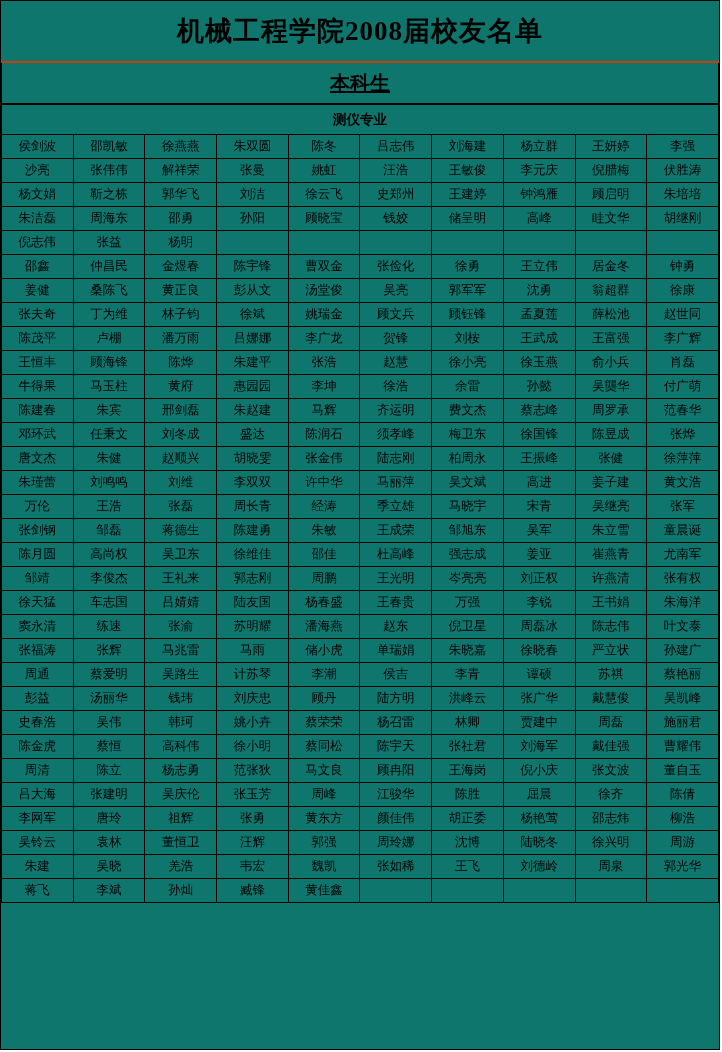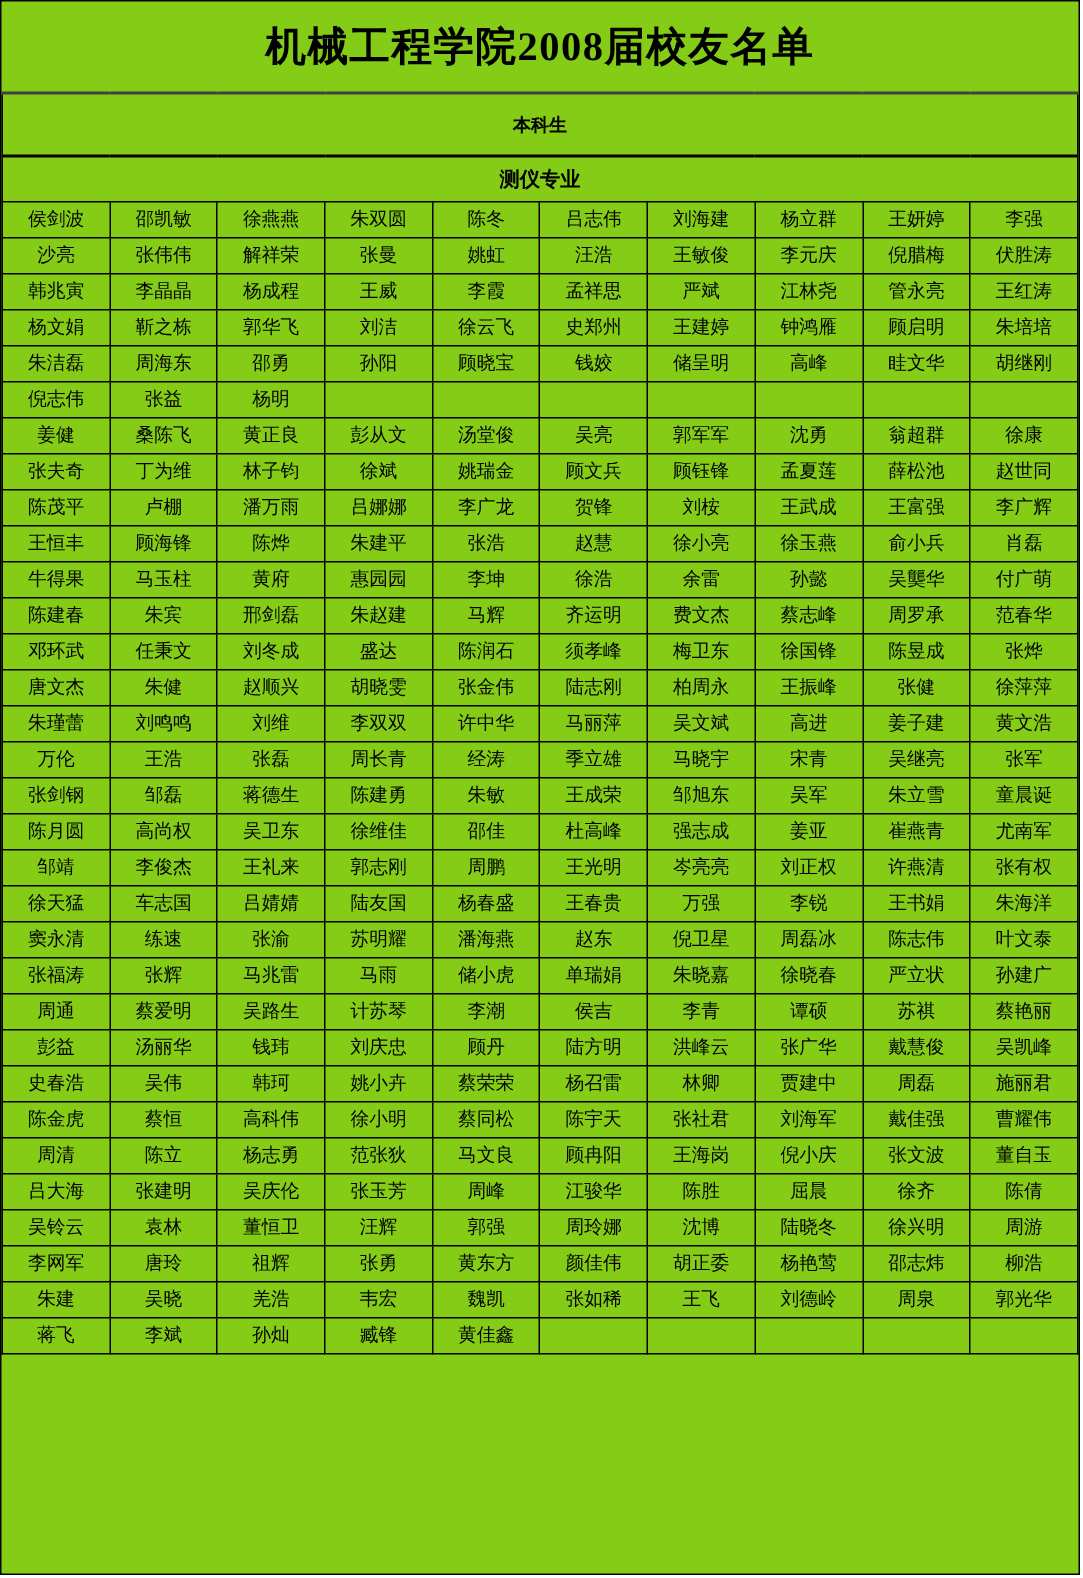--- a/index.html
+++ b/index.html
@@ -11,21 +11,21 @@
     width: 722px;
     height: 1052px;
     font-family: "Liberation Serif", "DejaVu Serif", serif;
     color: #000000;
   }
   .sheet {
     width: 720px;
     height: 1050px;
     border: 1px solid #000000;
     box-sizing: border-box;
-    background: #84cc16;
+    background: #0f766e;
   }
   .page-title {
     height: 60px;
     line-height: 60px;
     text-align: center;
     font-size: 27px;
     font-weight: bold;
     letter-spacing: 1px;
     overflow: hidden;
   }
@@ -38,25 +38,26 @@
     border: 1px solid #000000;
     text-align: center;
     vertical-align: middle;
     font-size: 12.5px;
     height: 23px;
     padding: 0 1px;
     overflow: hidden;
     white-space: nowrap;
   }
   tr.undergrad-row td {
-    font-size: 12px;
+    font-size: 20px;
     font-weight: bold;
     height: 40px;
-    border-top: 2px solid #404040;
+    border-top: 2px solid #c2410c;
     border-bottom: 2px solid #000000;
+    text-decoration: underline;
   }
   tr.group-header-row td {
     font-size: 13.5px;
     font-weight: bold;
     height: 29px;
     margin-left: 36px;
   }
 </style>
 </head>
 <body>
@@ -91,32 +92,20 @@
           <td>解祥荣</td>
           <td>张曼</td>
           <td>姚虹</td>
           <td>汪浩</td>
           <td>王敏俊</td>
           <td>李元庆</td>
           <td>倪腊梅</td>
           <td>伏胜涛</td>
         </tr>
         <tr>
-          <td>韩兆寅</td>
-          <td>李晶晶</td>
-          <td>杨成程</td>
-          <td>王威</td>
-          <td>李霞</td>
-          <td>孟祥思</td>
-          <td>严斌</td>
-          <td>江林尧</td>
-          <td>管永亮</td>
-          <td>王红涛</td>
-        </tr>
-        <tr>
           <td>杨文娟</td>
           <td>靳之栋</td>
           <td>郭华飞</td>
           <td>刘洁</td>
           <td>徐云飞</td>
           <td>史郑州</td>
           <td>王建婷</td>
           <td>钟鸿雁</td>
           <td>顾启明</td>
           <td>朱培培</td>
@@ -139,20 +128,32 @@
           <td>杨明</td>
           <td></td>
           <td></td>
           <td></td>
           <td></td>
           <td></td>
           <td></td>
           <td></td>
         </tr>
         <tr>
+          <td>邵鑫</td>
+          <td>仲昌民</td>
+          <td>金煜春</td>
+          <td>陈宇锋</td>
+          <td>曹双金</td>
+          <td>张俭化</td>
+          <td>徐勇</td>
+          <td>王立伟</td>
+          <td>居金冬</td>
+          <td>钟勇</td>
+        </tr>
+        <tr>
           <td>姜健</td>
           <td>桑陈飞</td>
           <td>黄正良</td>
           <td>彭从文</td>
           <td>汤堂俊</td>
           <td>吴亮</td>
           <td>郭军军</td>
           <td>沈勇</td>
           <td>翁超群</td>
           <td>徐康</td>
@@ -403,44 +404,44 @@
           <td>吴庆伦</td>
           <td>张玉芳</td>
           <td>周峰</td>
           <td>江骏华</td>
           <td>陈胜</td>
           <td>屈晨</td>
           <td>徐齐</td>
           <td>陈倩</td>
         </tr>
         <tr>
+          <td>李网军</td>
+          <td>唐玲</td>
+          <td>祖辉</td>
+          <td>张勇</td>
+          <td>黄东方</td>
+          <td>颜佳伟</td>
+          <td>胡正委</td>
+          <td>杨艳莺</td>
+          <td>邵志炜</td>
+          <td>柳浩</td>
+        </tr>
+        <tr>
           <td>吴铃云</td>
           <td>袁林</td>
           <td>董恒卫</td>
           <td>汪辉</td>
           <td>郭强</td>
           <td>周玲娜</td>
           <td>沈博</td>
           <td>陆晓冬</td>
           <td>徐兴明</td>
           <td>周游</td>
         </tr>
         <tr>
-          <td>李网军</td>
-          <td>唐玲</td>
-          <td>祖辉</td>
-          <td>张勇</td>
-          <td>黄东方</td>
-          <td>颜佳伟</td>
-          <td>胡正委</td>
-          <td>杨艳莺</td>
-          <td>邵志炜</td>
-          <td>柳浩</td>
-        </tr>
-        <tr>
           <td>朱建</td>
           <td>吴晓</td>
           <td>羌浩</td>
           <td>韦宏</td>
           <td>魏凯</td>
           <td>张如稀</td>
           <td>王飞</td>
           <td>刘德岭</td>
           <td>周泉</td>
           <td>郭光华</td>

